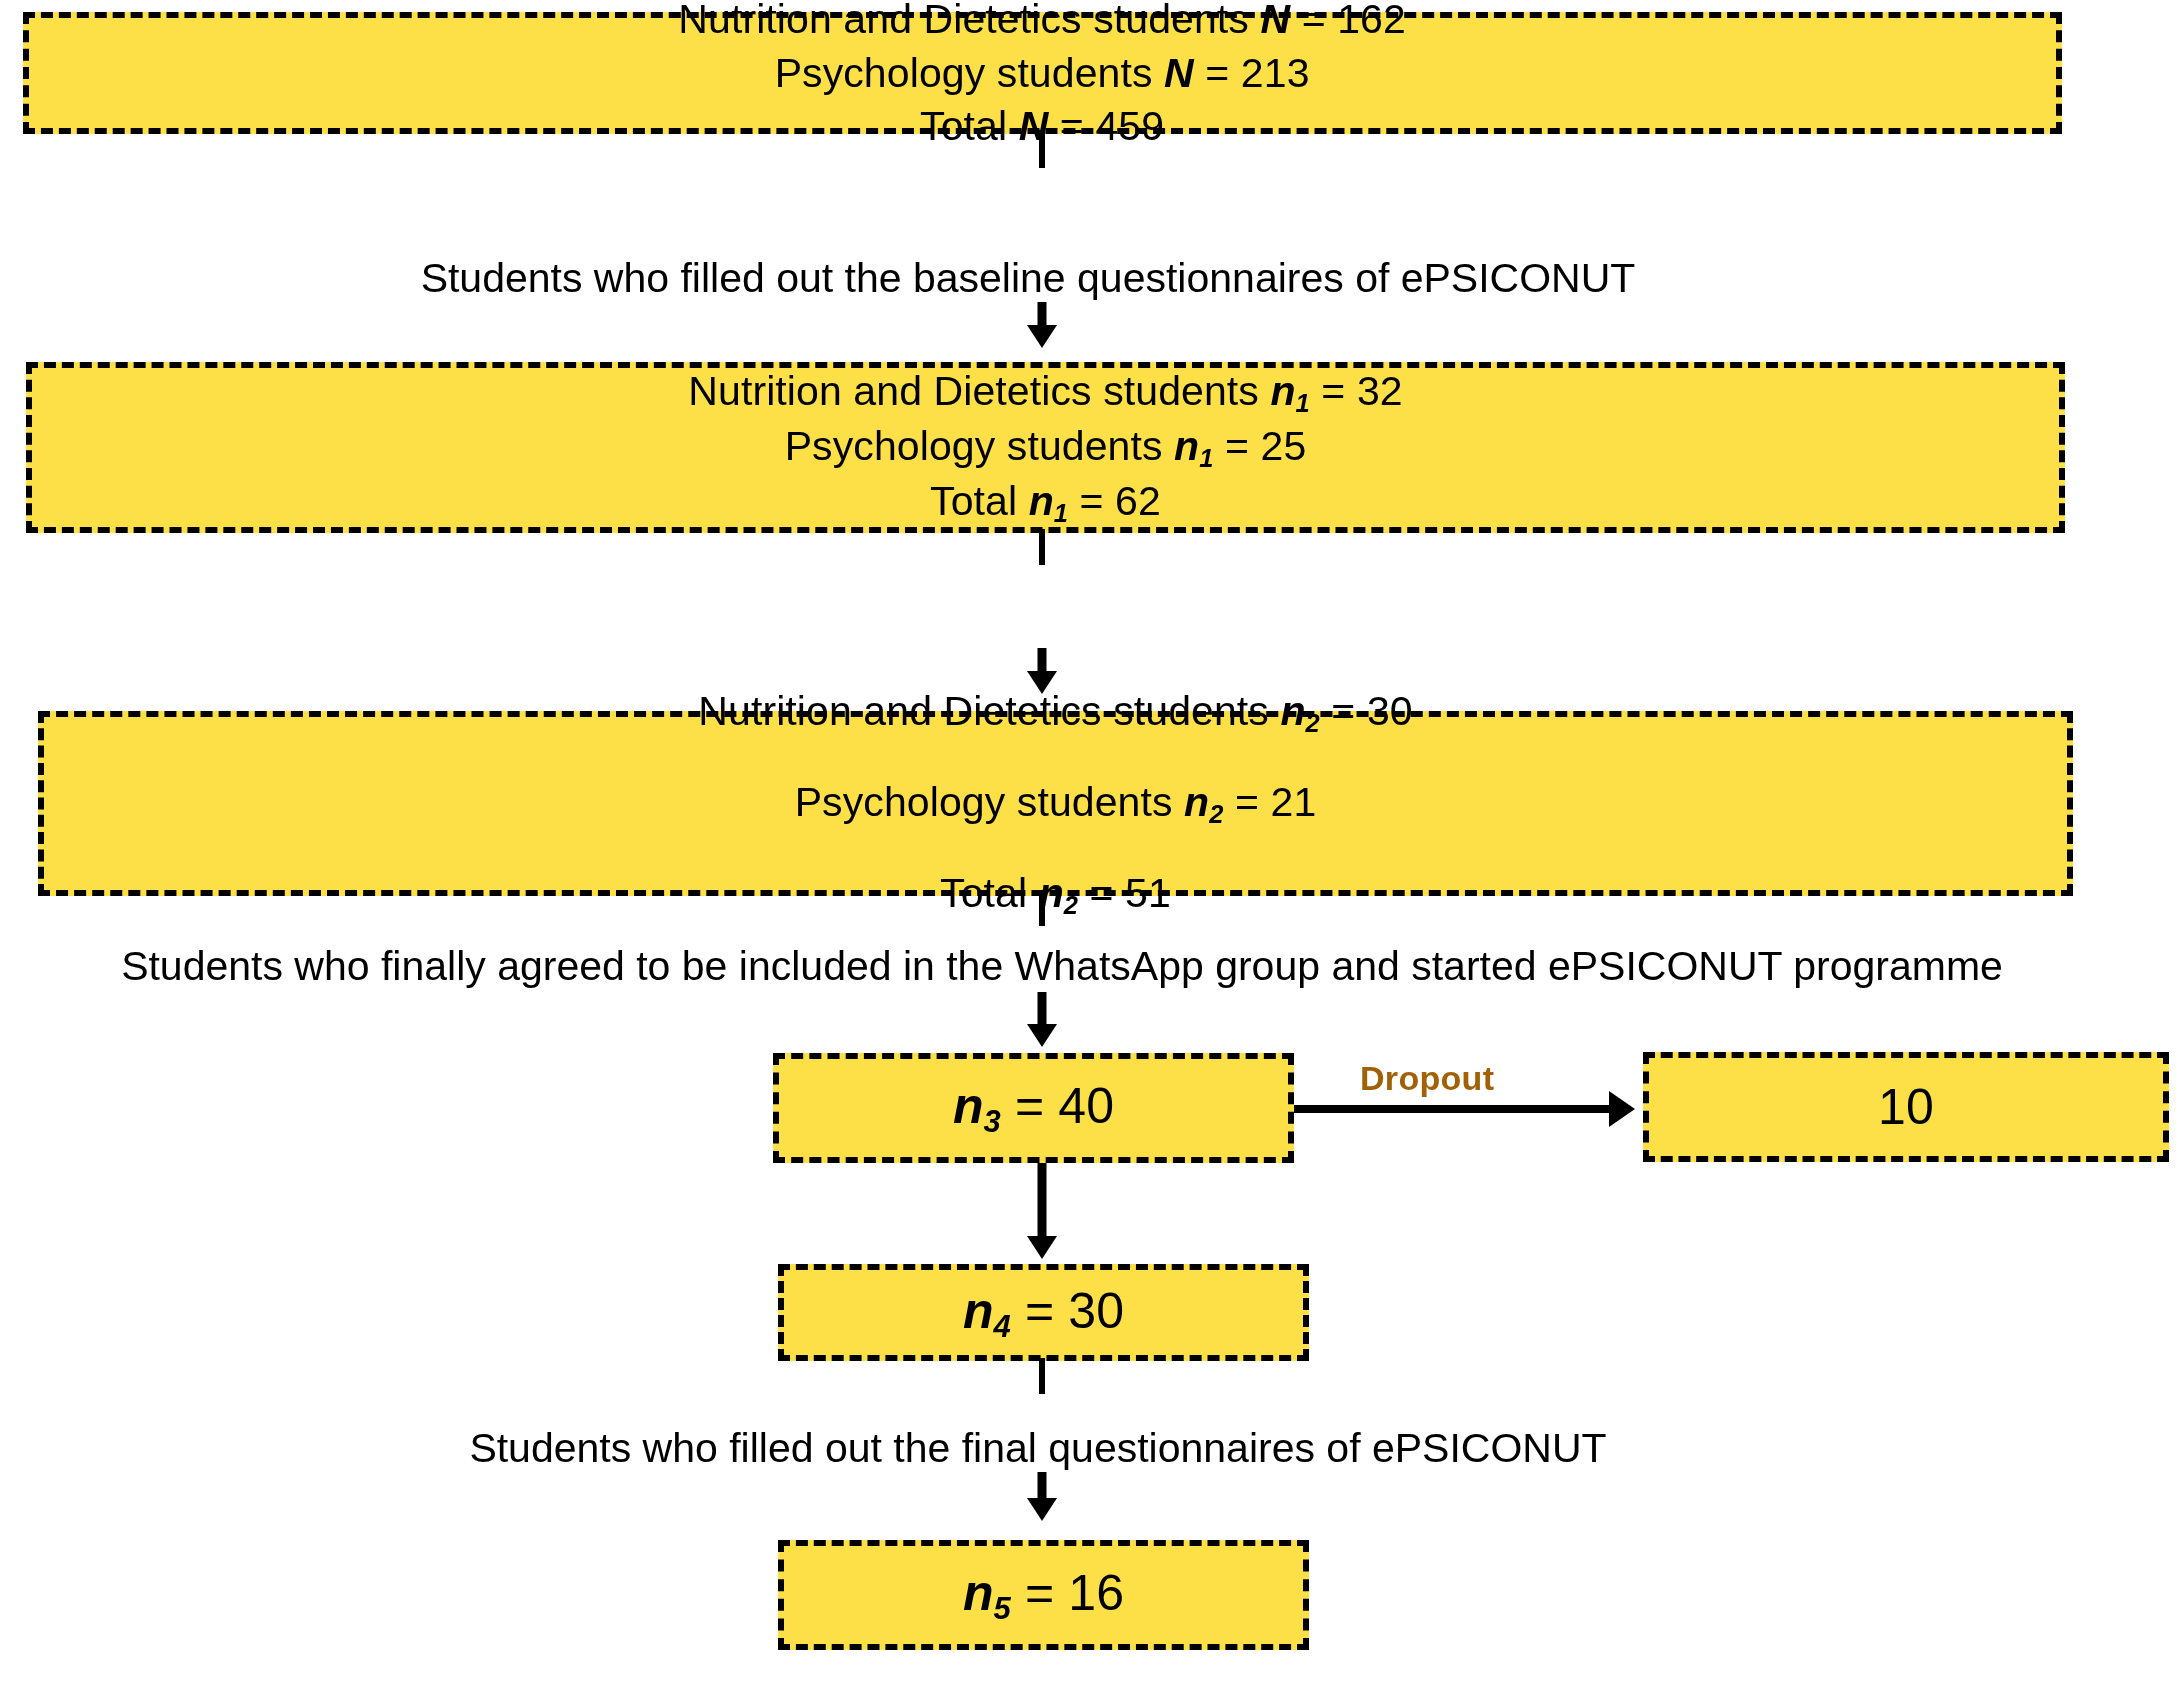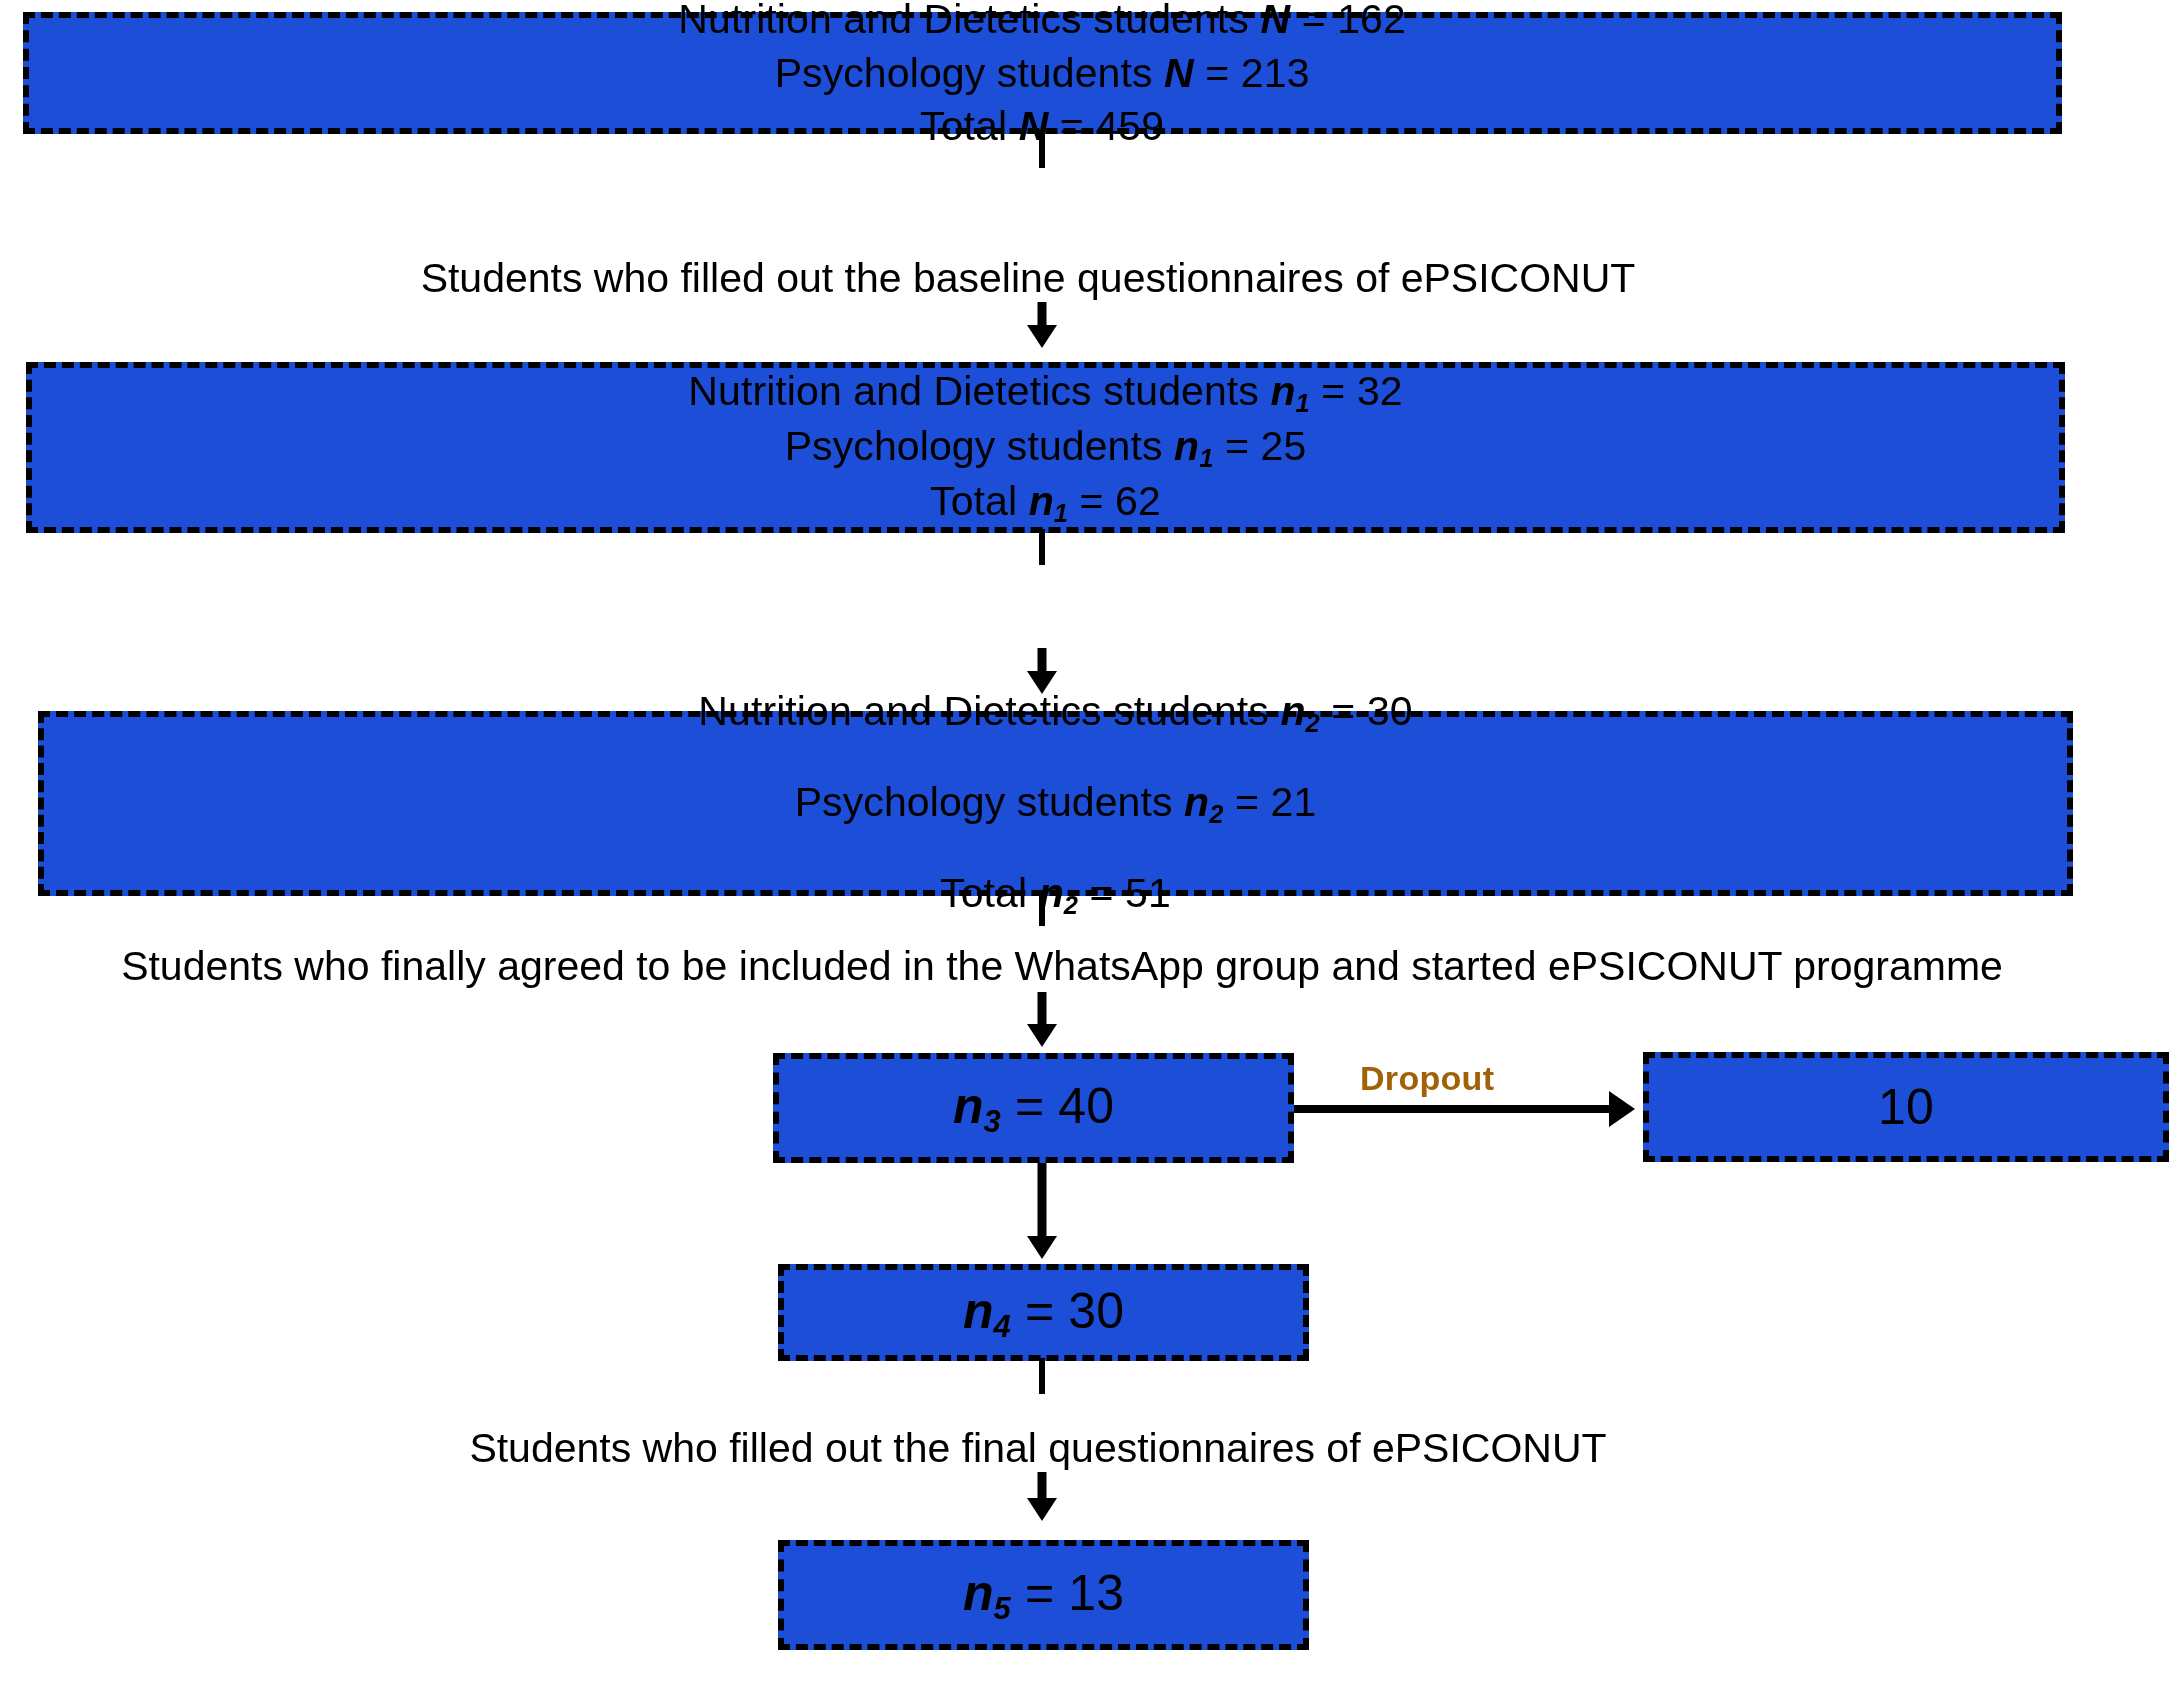--- a/index.html
+++ b/index.html
@@ -18,21 +18,21 @@
     height: 1690px;
     background: #ffffff;
     overflow: hidden;
   }
 
   
   .box {
     position: absolute;
     box-sizing: border-box;
     border: 6.2px dashed #000000;
-    background: #1d4ed8;
+    background: #fde047;
     display: flex;
     flex-direction: column;
     align-items: center;
     justify-content: center;
   }
   .box .line {
     font-size: 41px;
     line-height: 1.30;
     white-space: nowrap;
     letter-spacing: 0.1px;
@@ -227,18 +227,18 @@
 
   <div class="caption" style="left:0px; top:1406px; width:2076px;">Students who filled out the final questionnaires of ePSICONUT</div>
 
   <div class="arrow-down" style="left:1042px; top:1472px;">
     <div class="shaft" style="height:30px;"></div>
     <div class="head" style="top:26px;"></div>
   </div>
 
   <div class="box small" style="left:778px; top:1540px; width:531px; height:110px;">
     <div class="line">
-      <span class="vr"><span>n</span><sub>5</sub></span><span> = </span><span>13</span>
+      <span class="vr"><span>n</span><sub>5</sub></span><span> = </span><span>16</span>
     </div>
   </div>
 
 </div>
 
 
 </body></html>

